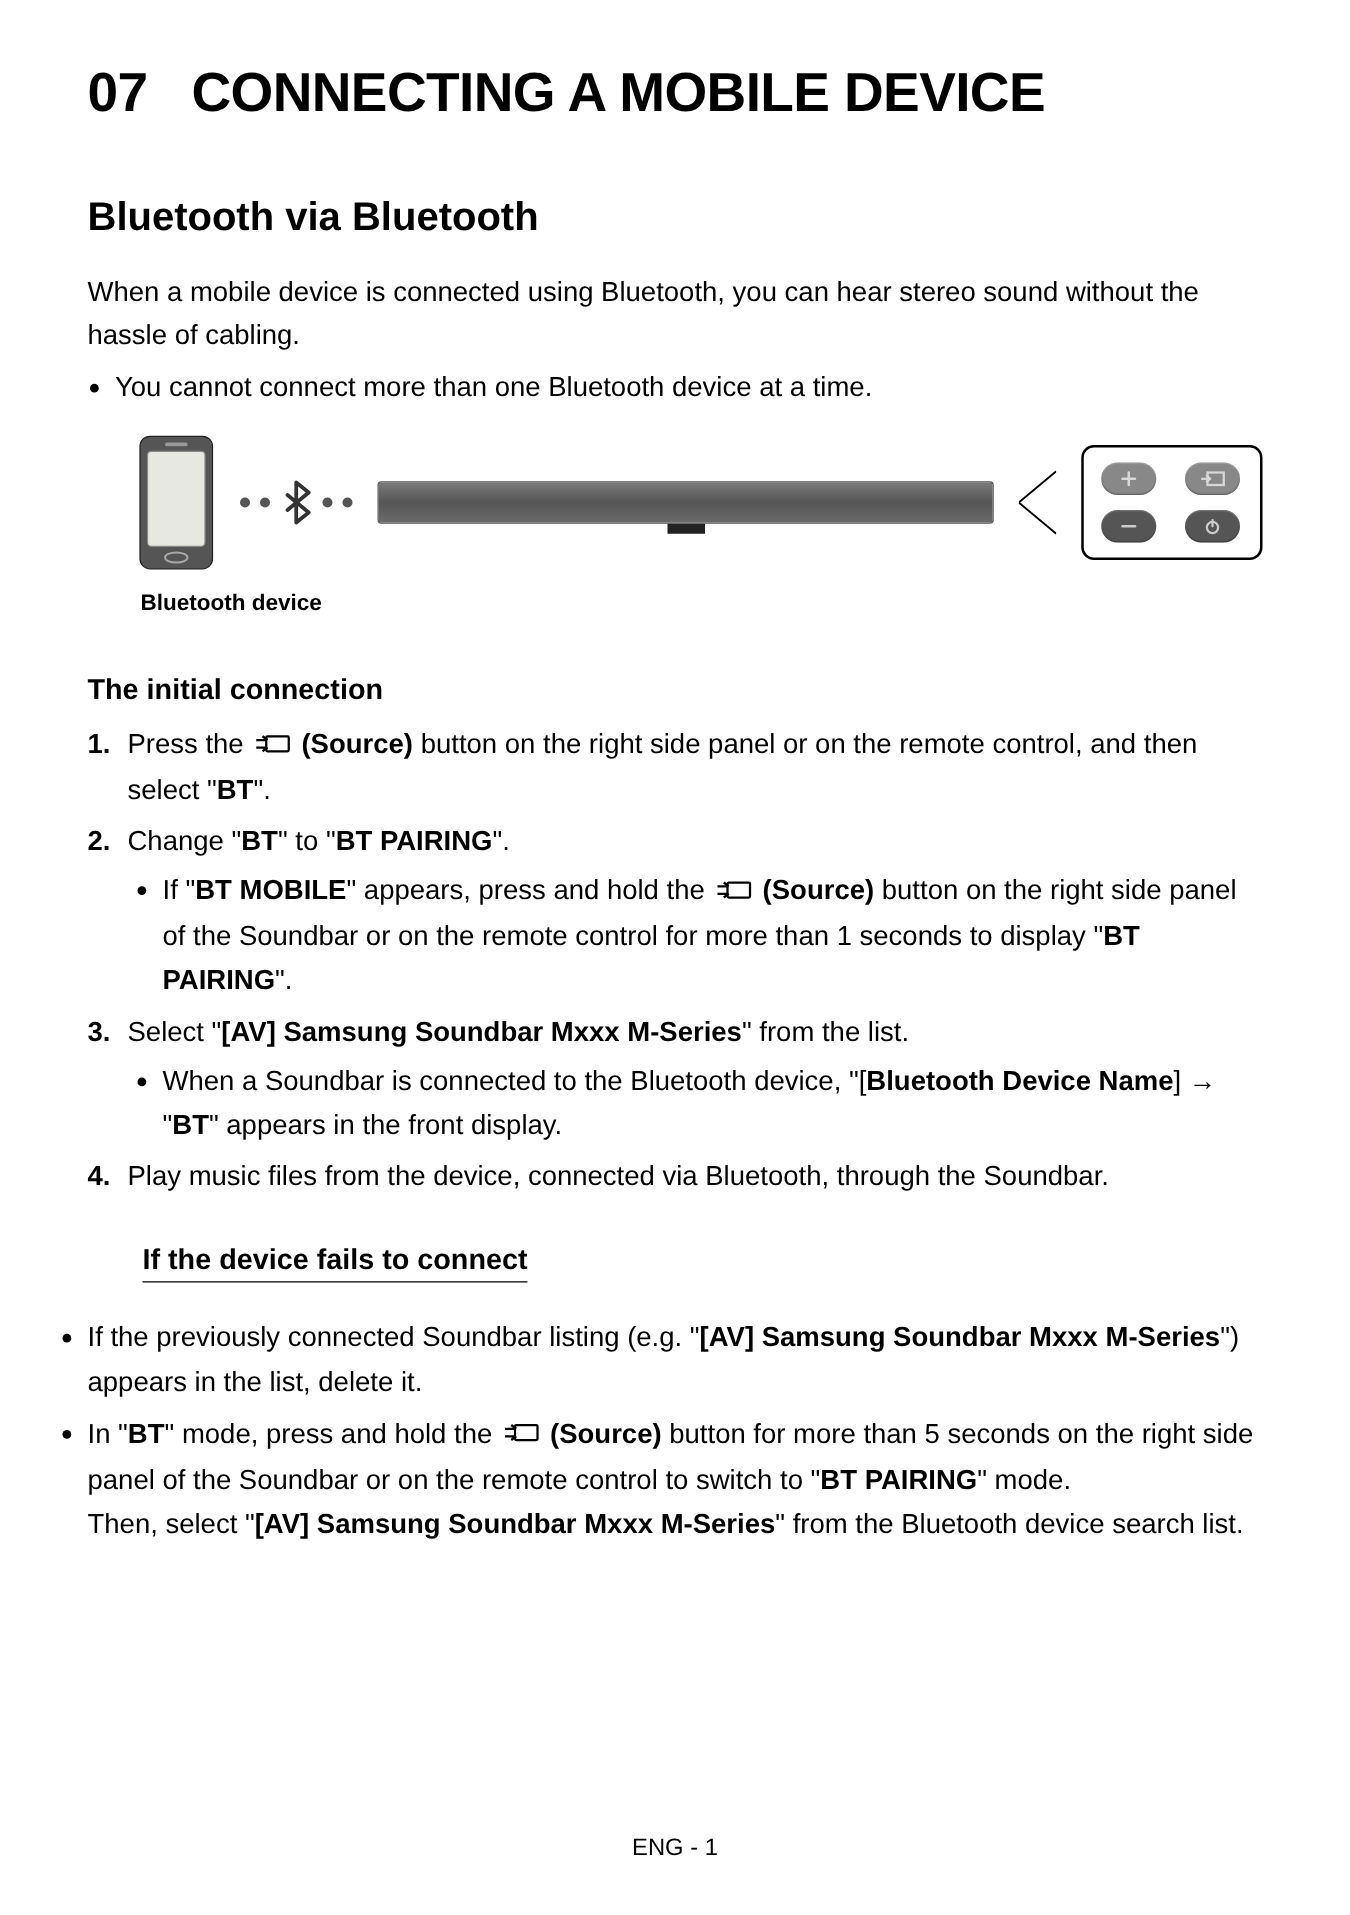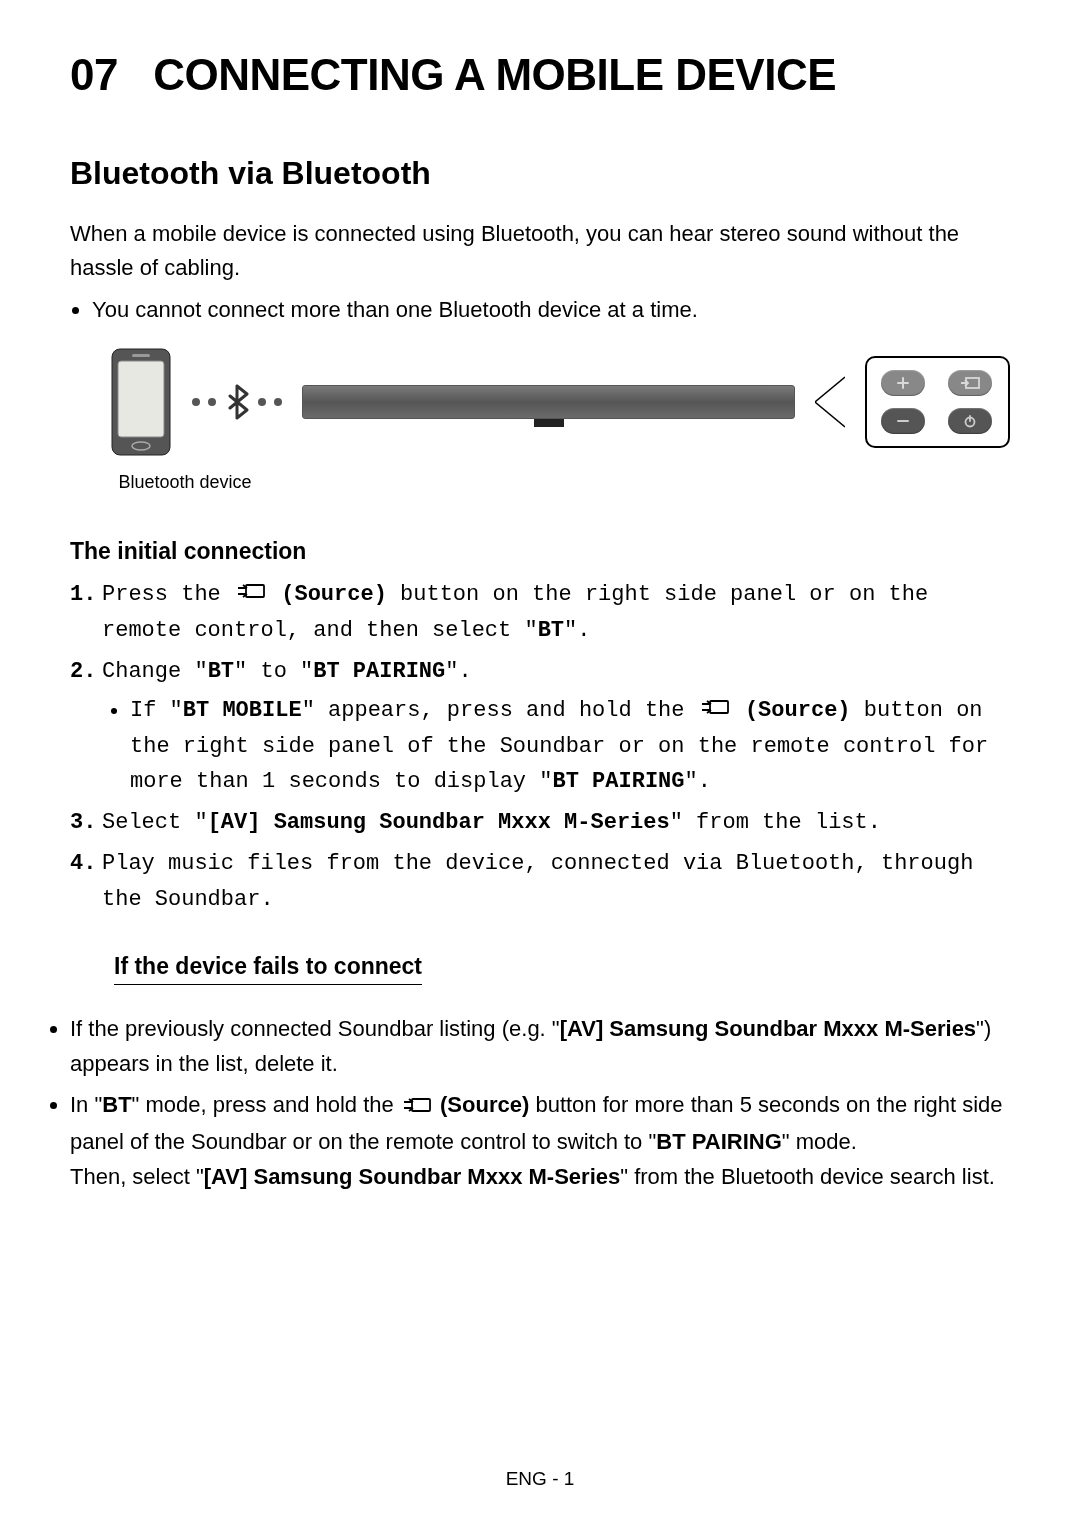--- a/index.html
+++ b/index.html
@@ -40,42 +40,41 @@
   }
   .diagram-row {
     display: flex;
     align-items: center;
     gap: 20px;
     margin: 15px 0;
     padding-left: 40px;
   }
   .phone-label {
     font-size: 18px;
-    font-weight: 400;
+    font-weight: 700;
     text-align: center;
     margin-top: 5px;
     margin-left: 40px;
     margin-bottom: 45px;
   }
   .subsection-title {
     font-size: 23px;
     font-weight: 700;
     margin-bottom: 12px;
   }
   .subsection-title.underline {
     display: inline-block;
     border-bottom: 1.5px solid #000;
     padding-bottom: 4px;
     margin-left: 44px;
   }
   ol.steps {
     counter-reset: step;
     list-style: none;
     margin-left: 0;
-    font-family: Liberation Mono, monospace;
   }
   ol.steps > li {
     counter-increment: step;
     position: relative;
     padding-left: 32px;
     font-size: 22px;
     line-height: 1.6;
     margin-bottom: 6px;
   }
   ol.steps > li::before {
@@ -260,20 +259,25 @@
       <li>
         <span>If "</span><span class="bold">BT MOBILE</span><span>" appears, press and hold the </span><span class="source-icon"><svg width="30" height="18" viewBox="0 0 30 18">
               <rect x="10" y="3" width="18" height="12" rx="1" fill="none" stroke="#000" stroke-width="1.8"></rect>
               <path d="M2 6h8M7 3l4 3M2 12h8M7 15l4-3" fill="none" stroke="#000" stroke-width="1.8"></path>
             </svg></span> <span class="bold">(Source)</span><span> button on the right side panel of the Soundbar or on the remote control for more than 1 seconds to display "</span><span class="bold">BT PAIRING</span><span>".</span>
       </li>
     </ul>
   </li>
   <li>
     <span>Select "</span><span class="bold">[AV] Samsung Soundbar Mxxx M-Series</span><span>" from the list.</span>
+    <ul class="sub">
+      <li>
+        <span>When a Soundbar is connected to the Bluetooth device, "[</span><span class="bold">Bluetooth Device Name</span><span>] → "</span><span class="bold">BT</span><span>" appears in the front display.</span>
+      </li>
+    </ul>
   </li>
   <li>Play music files from the device, connected via Bluetooth, through the Soundbar.</li>
 </ol>
 
 <div style="height:30px;"></div>
 
 
 <h3 class="subsection-title underline">If the device fails to connect</h3>
 <ul class="fails" style="margin-top:14px;">
   <li>

